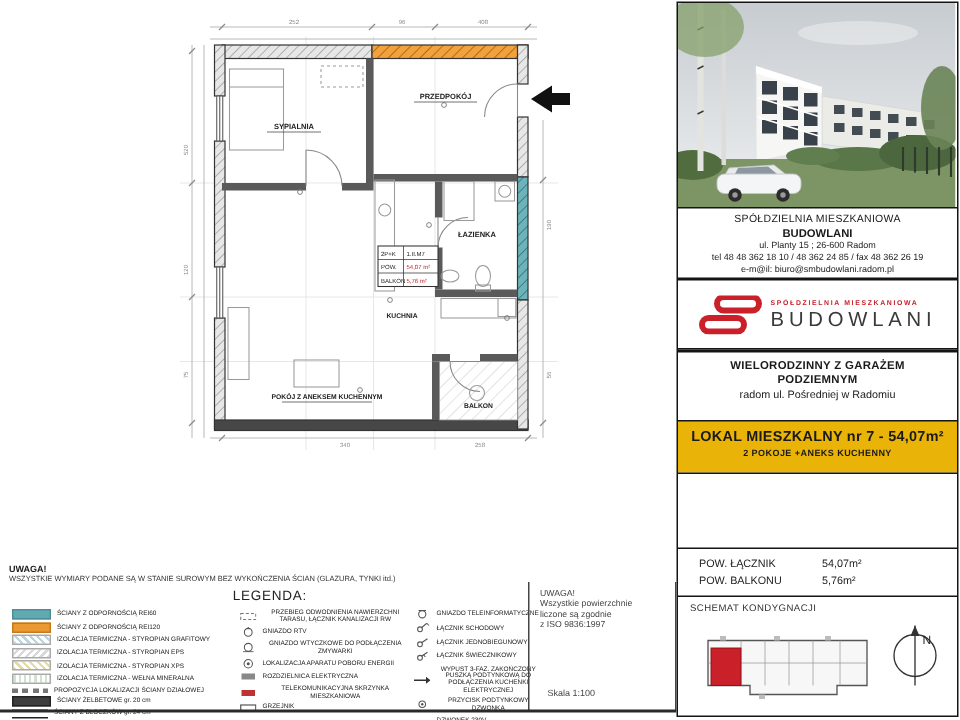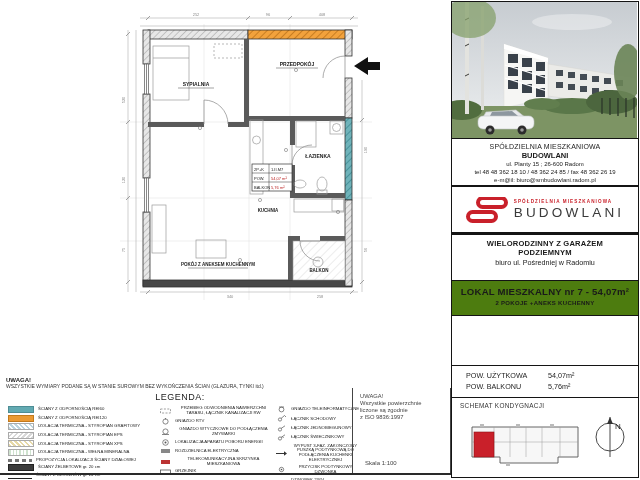--- a/index.html
+++ b/index.html
@@ -48,21 +48,21 @@
   #sec-address{height:47px;text-align:center;padding-top:4px;}
   #sec-address .a1{font-size:7px;letter-spacing:.2px;}
   #sec-address .a2{font-size:7.5px;font-weight:bold;margin:1px 0;}
   #sec-address .a3,#sec-address .a4,#sec-address .a5{font-size:6px;color:#222;line-height:1.3;}
   #sec-logo{height:48px;border-top-width:2px;border-bottom:0.8px solid #141414;display:flex;align-items:center;justify-content:center;gap:6px;}
   .logo-text .lt-small{font-size:4.6px;color:#c9202a;letter-spacing:1.1px;font-weight:bold;}
   .logo-text .lt-large{font-size:13.5px;color:#3a3a3a;letter-spacing:3.2px;margin-top:1px;}
   #sec-building{height:47px;border-top-width:2px;text-align:center;padding-top:4px;}
   #sec-building .b-bold{font-size:7.6px;font-weight:bold;line-height:1.2;letter-spacing:.2px;}
   #sec-building .b-reg{font-size:7.2px;margin-top:1px;}
-  #sec-lokal{height:35px;border-top-width:1.6px;text-align:center;padding-top:5px;background:#4d7c0f;}
+  #sec-lokal{height:35px;border-top-width:1.6px;text-align:center;padding-top:5px;background:#eab308;}
   #sec-lokal .lk-t{font-size:9.6px;font-weight:bold;letter-spacing:.2px;}
   #sec-lokal .lk-s{font-size:6px;font-weight:bold;margin-top:3px;letter-spacing:.3px;}
   #sec-details{height:50px;border-top-width:1.6px;padding:8px 0 0 14px;font-size:7.2px;}
   .kv{display:flex;margin-bottom:6px;}
   .kv .k{width:82px;color:#222;}
   .kv .v{color:#222;}
   #sec-areas{height:32px;border-top-width:1.2px;padding:5px 0 0 14px;font-size:7.2px;}
   #sec-areas .kv{margin-bottom:2px;}
   #sec-schemat{flex:1 1 auto;border-top-width:1.2px;position:relative;padding:4px 0 0 8px;}
   #sec-schemat .sc-t{font-size:6.4px;color:#333;letter-spacing:.3px;}
@@ -527,34 +527,34 @@
       </svg>
       <div class="logo-text">
         <div class="lt-small">SPÓŁDZIELNIA MIESZKANIOWA</div>
         <div class="lt-large">BUDOWLANI</div>
       </div>
     </div>
 
     <div id="sec-building" class="sec">
       <div class="b-bold">WIELORODZINNY Z GARAŻEM</div>
       <div class="b-bold">PODZIEMNYM</div>
-      <div class="b-reg">biuro ul. Pośredniej w Radomiu</div>
+      <div class="b-reg">radom ul. Pośredniej w Radomiu</div>
     </div>
 
     <div id="sec-lokal" class="sec">
       <div class="lk-t">LOKAL MIESZKALNY nr 7 - 54,07m²</div>
       <div class="lk-s">2 POKOJE +ANEKS KUCHENNY</div>
     </div>
 
     <div id="sec-details" class="sec">
     </div>
 
     <div id="sec-areas" class="sec">
       <div class="kv">
-        <span class="k">POW. UŻYTKOWA</span>
+        <span class="k">POW. ŁĄCZNIK</span>
         <span class="v">54,07m²</span>
       </div>
       <div class="kv">
         <span class="k">POW. BALKONU</span>
         <span class="v">5,76m²</span>
       </div>
     </div>
 
     <div id="sec-schemat" class="sec">
       <div class="sc-t">SCHEMAT KONDYGNACJI</div>

